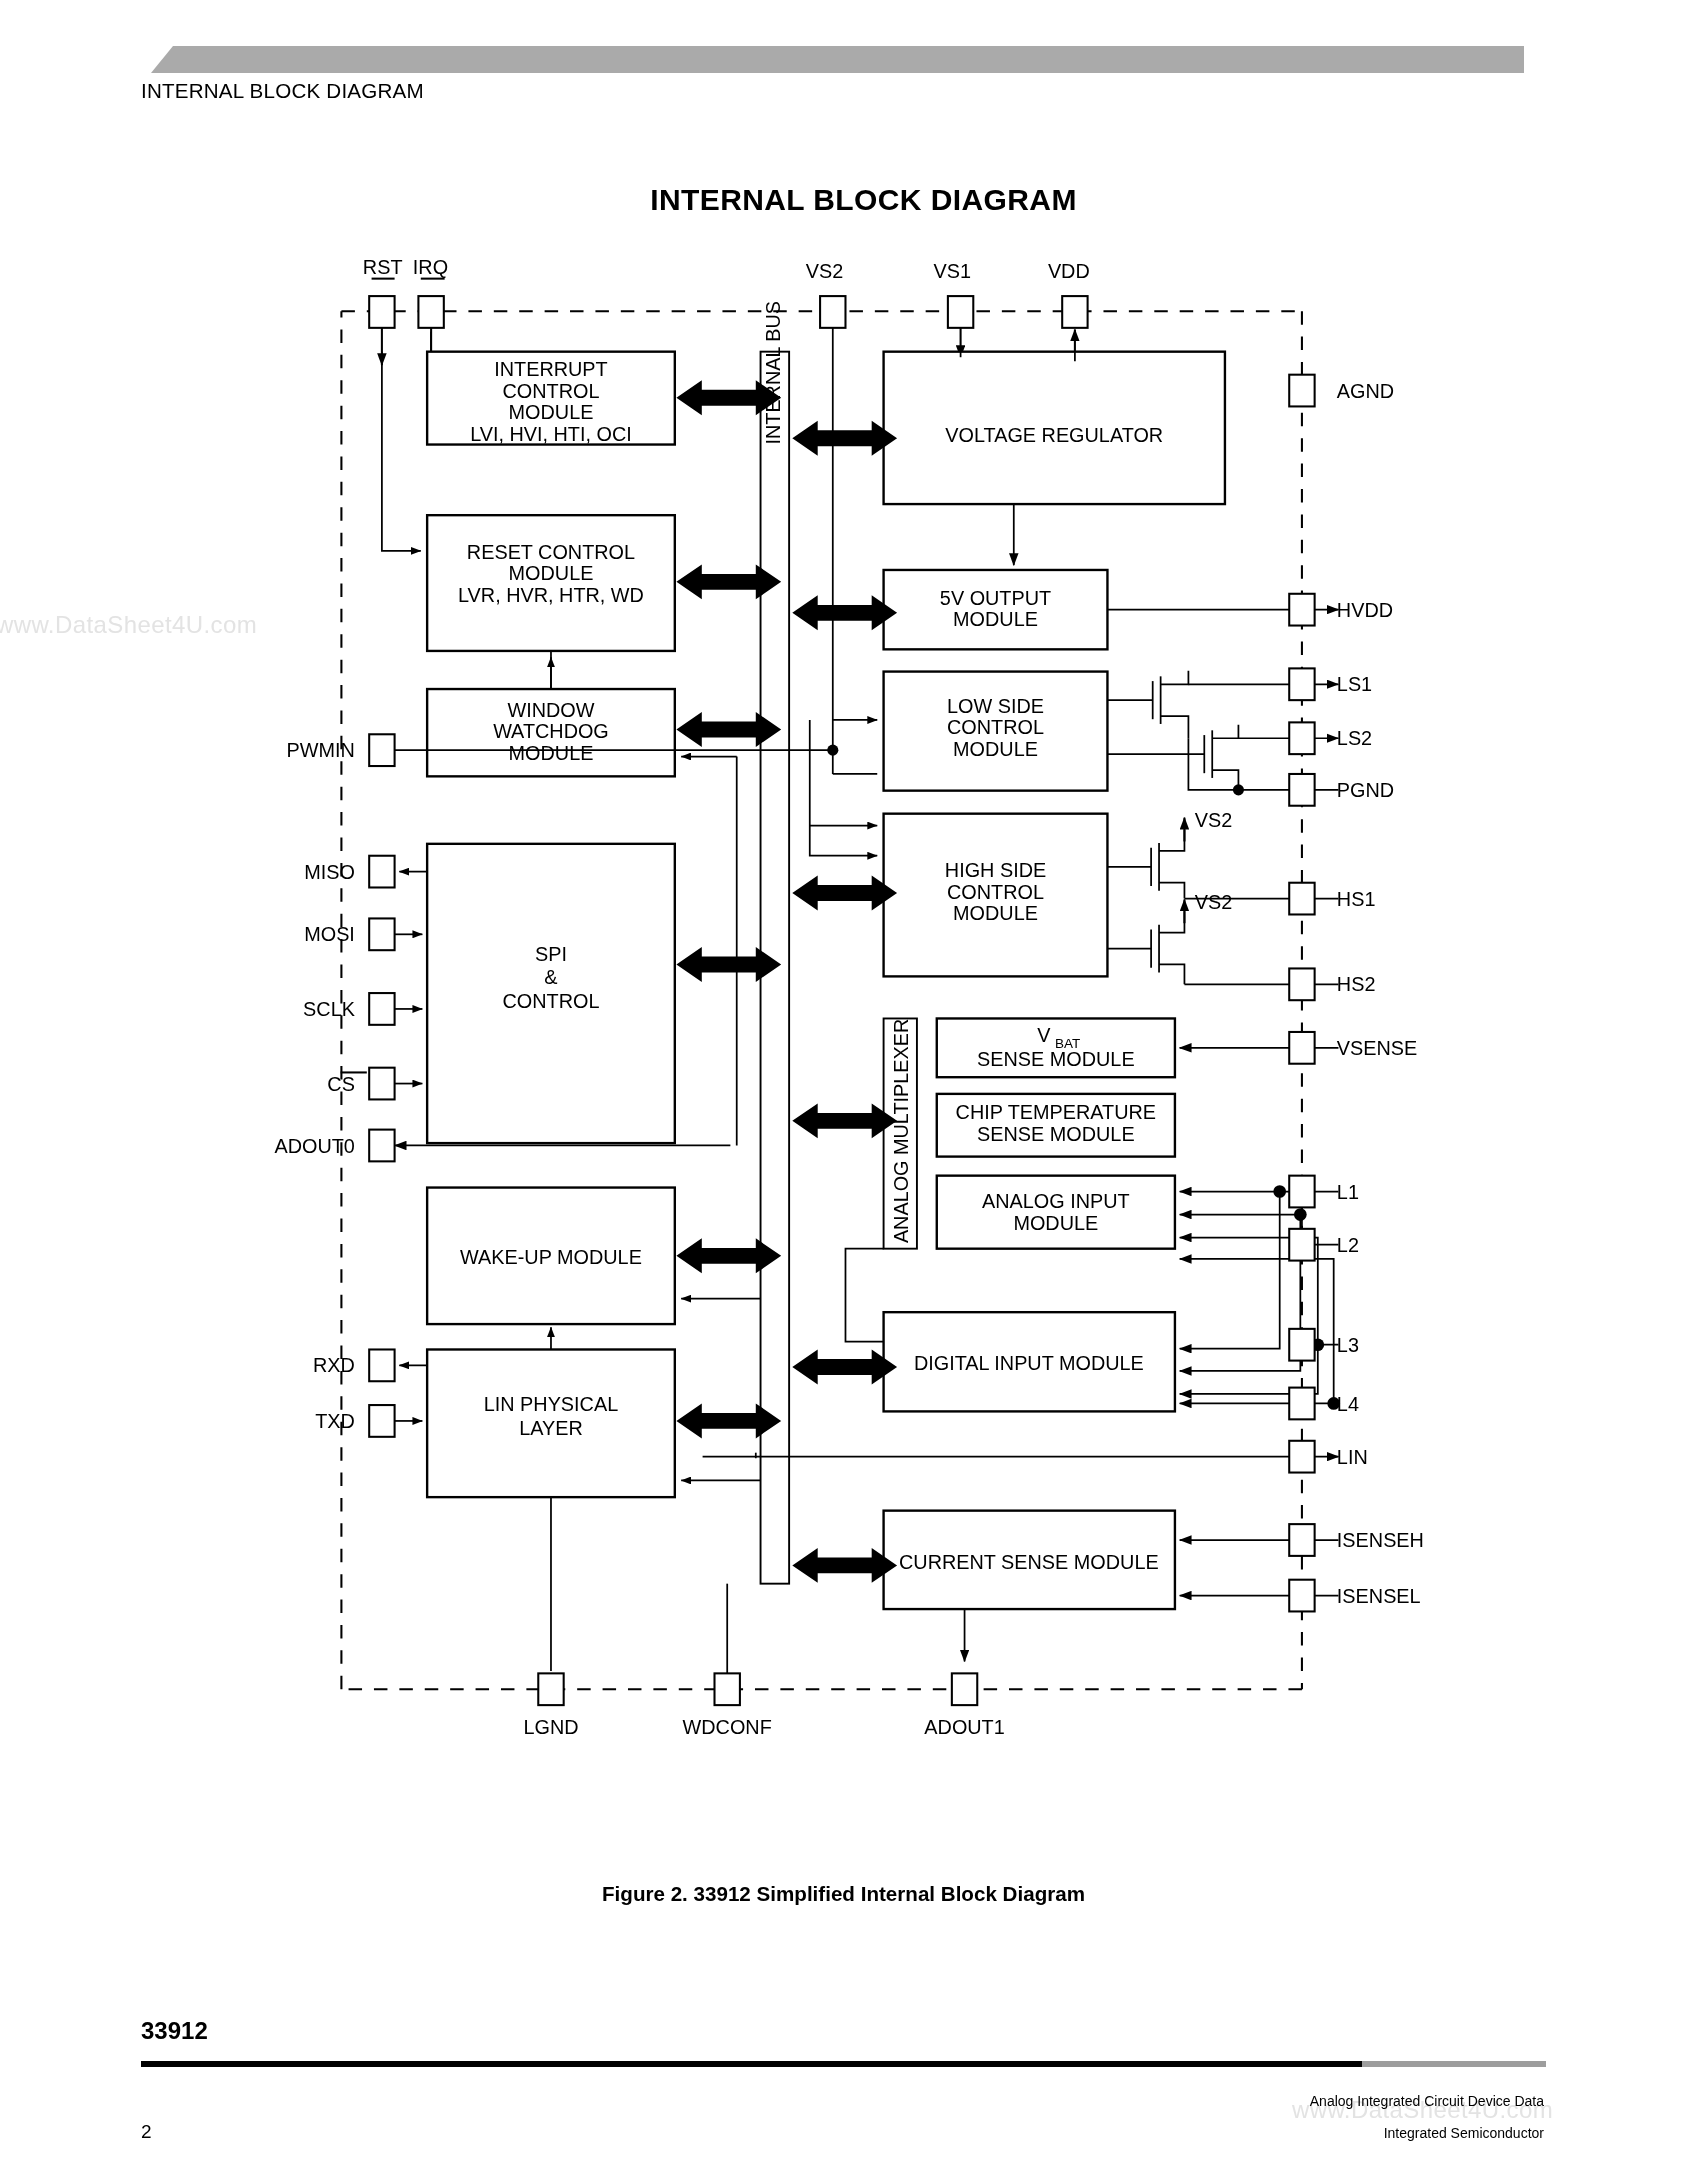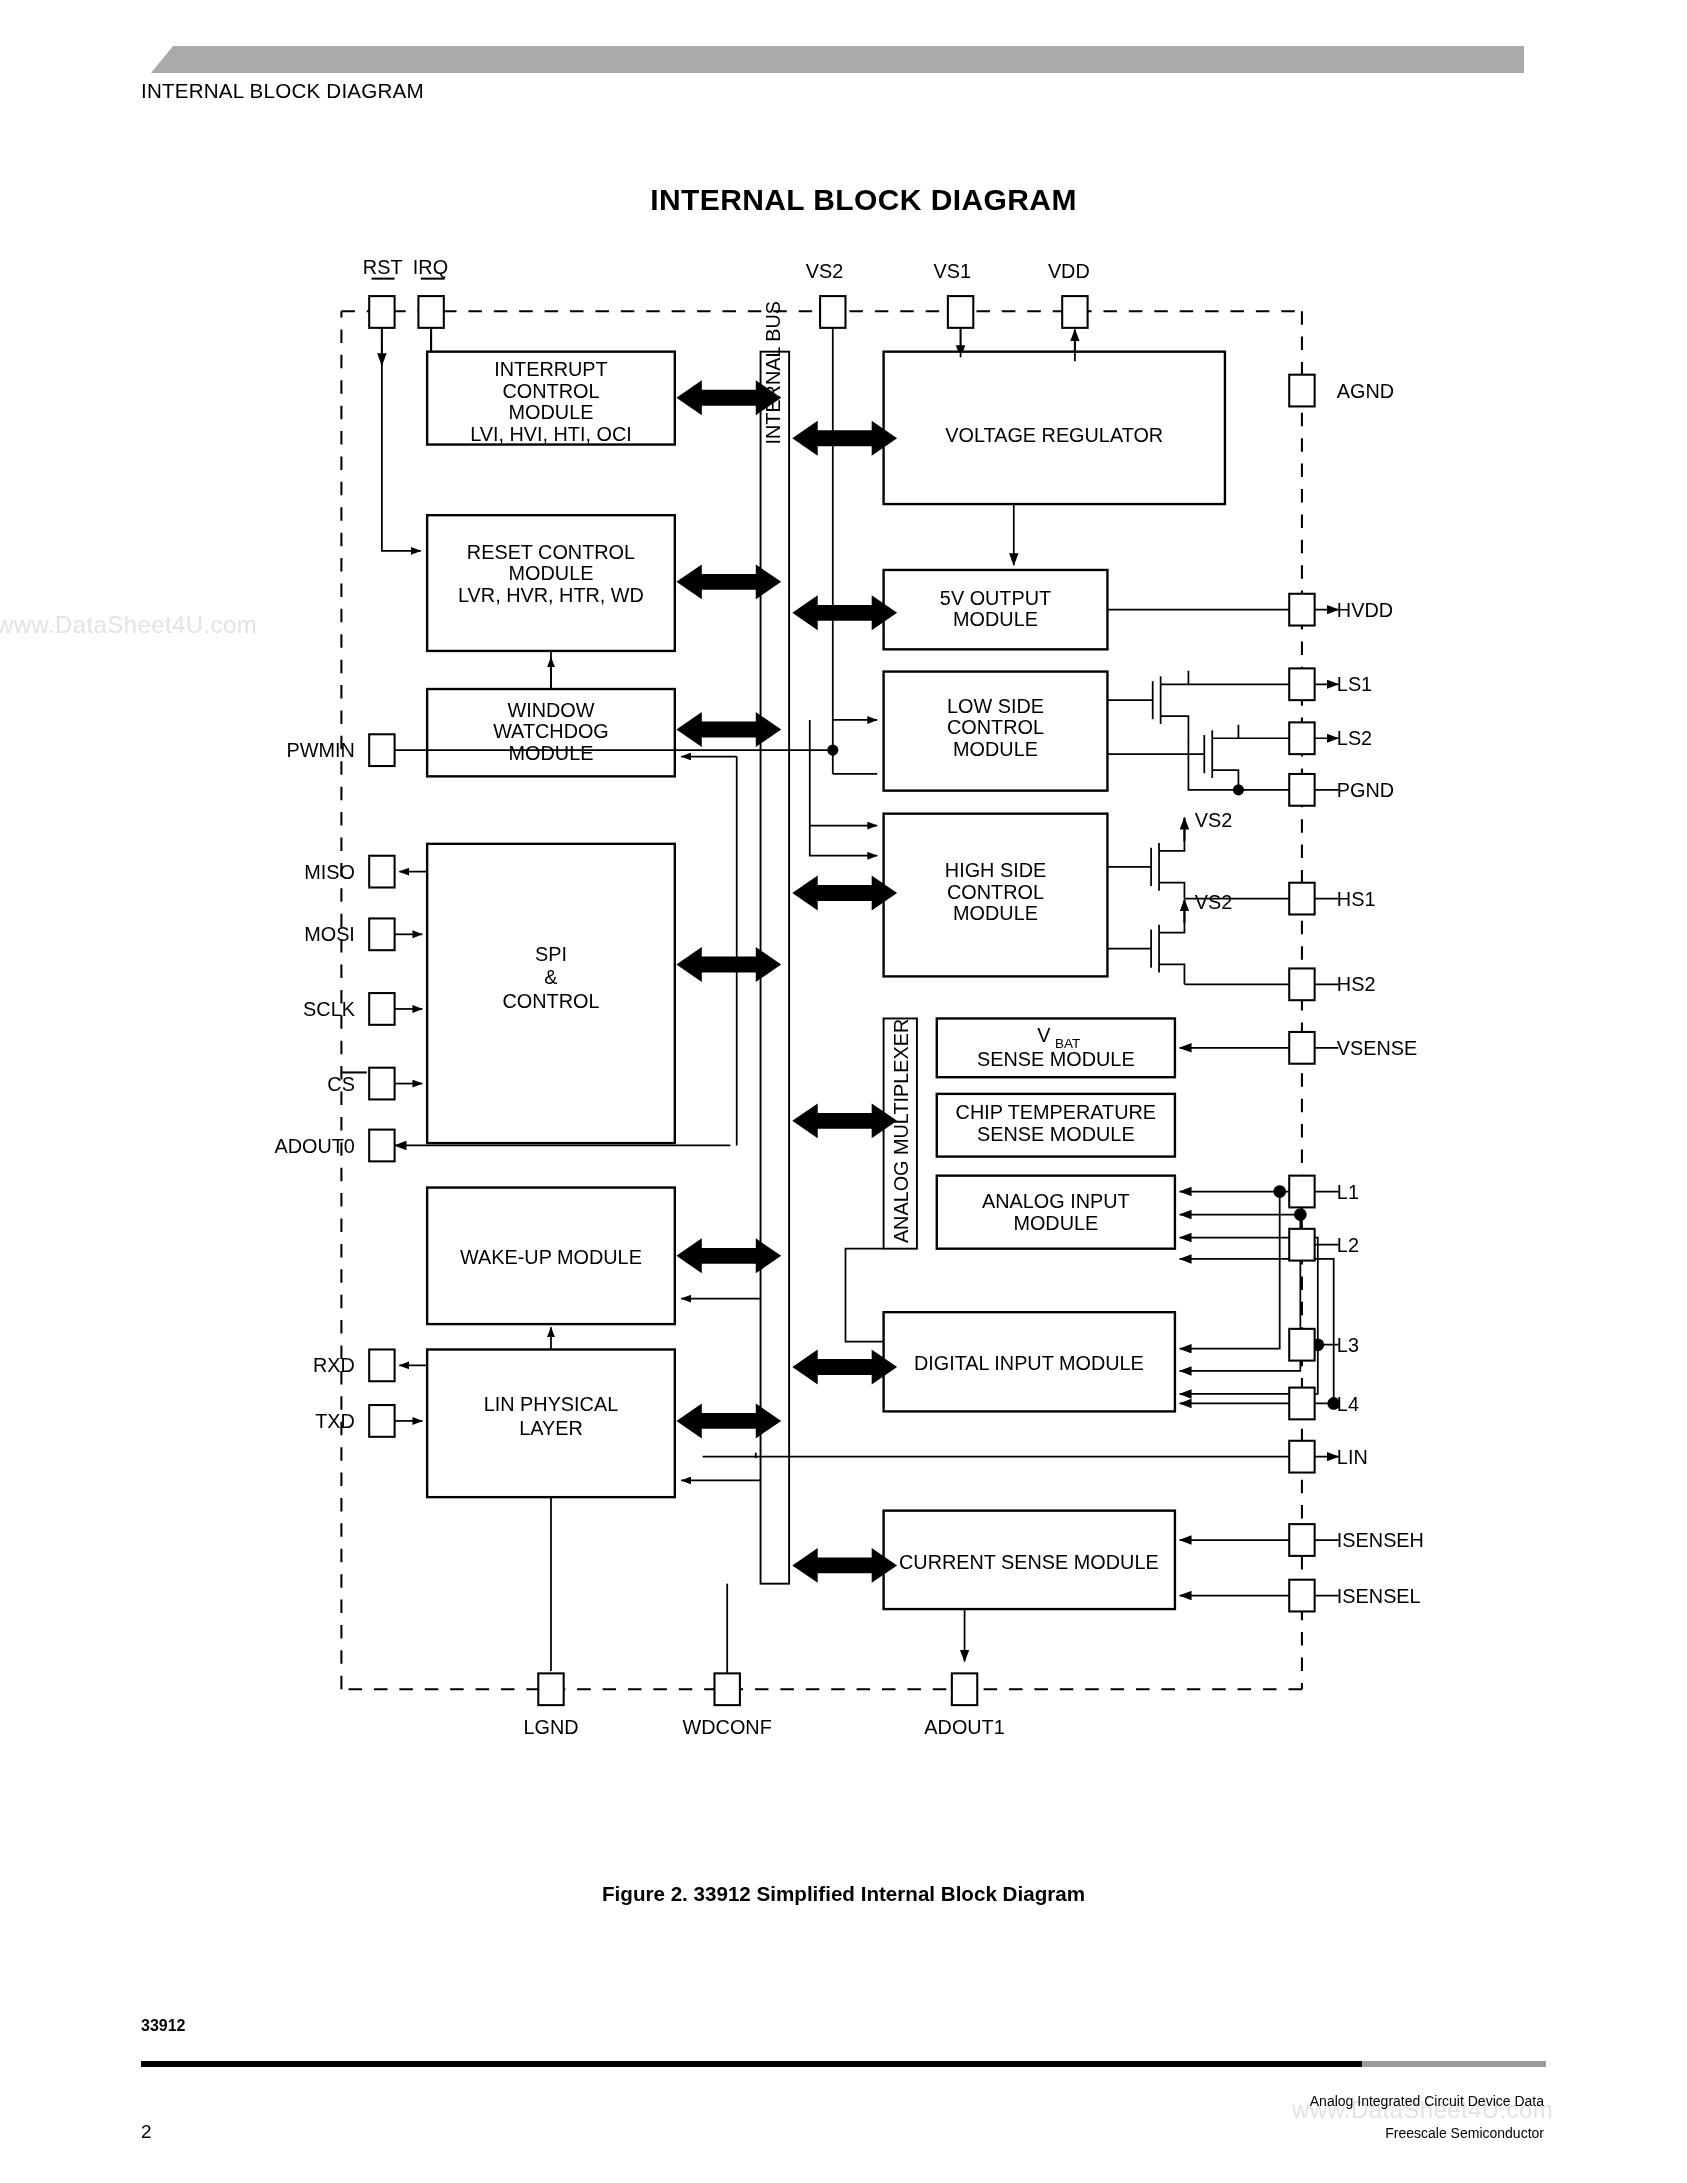--- a/index.html
+++ b/index.html
@@ -13,21 +13,21 @@
   
   .page-title{position:absolute;top:183px;left:0;width:1687px;text-align:center;
               font-size:30px;font-weight:bold;letter-spacing:0.4px;}
   .page-title span{position:relative;left:20px;}
 
   
   .caption{position:absolute;top:1882px;left:0;width:1687px;text-align:center;
            font-size:20.6px;font-weight:bold;}
 
   
-  .foot-part{position:absolute;left:141px;top:2017px;font-size:16px;font-weight:bold;}
+  .foot-part{position:absolute;left:141px;top:2017px;font-size:24px;font-weight:bold;}
   .foot-rule{position:absolute;left:141px;top:2061px;width:1405px;height:5.6px;background:#000;}
   .foot-rule-gray{position:absolute;left:1362px;top:2061px;width:184px;height:5.6px;background:#9d9d9d;}
   .foot-pageno{position:absolute;left:141px;top:2121px;font-size:19px;}
   .foot-right{position:absolute;right:143px;top:2085px;text-align:right;font-size:14px;line-height:32px;}
 
   
   .wm{position:absolute;color:#e3e3e3;font-size:24px;letter-spacing:0.4px;white-space:nowrap;
       pointer-events:none;}
   .wm1{left:-4px;top:611px;}
   .wm2{left:1292px;top:2096px;}
@@ -457,15 +457,15 @@
 </svg>
 
 <div class="caption">Figure 2. 33912 Simplified Internal Block Diagram</div>
 
 <div class="foot-part">33912</div>
 <div class="foot-rule"></div>
 <div class="foot-rule-gray"></div>
 <div class="foot-pageno">2</div>
 <div class="foot-right">
   <div>Analog Integrated Circuit Device Data</div>
-  <div>Freescale Semiconductor</div>
+  <div>Integrated Semiconductor</div>
 </div>
 
 
 </body></html>

